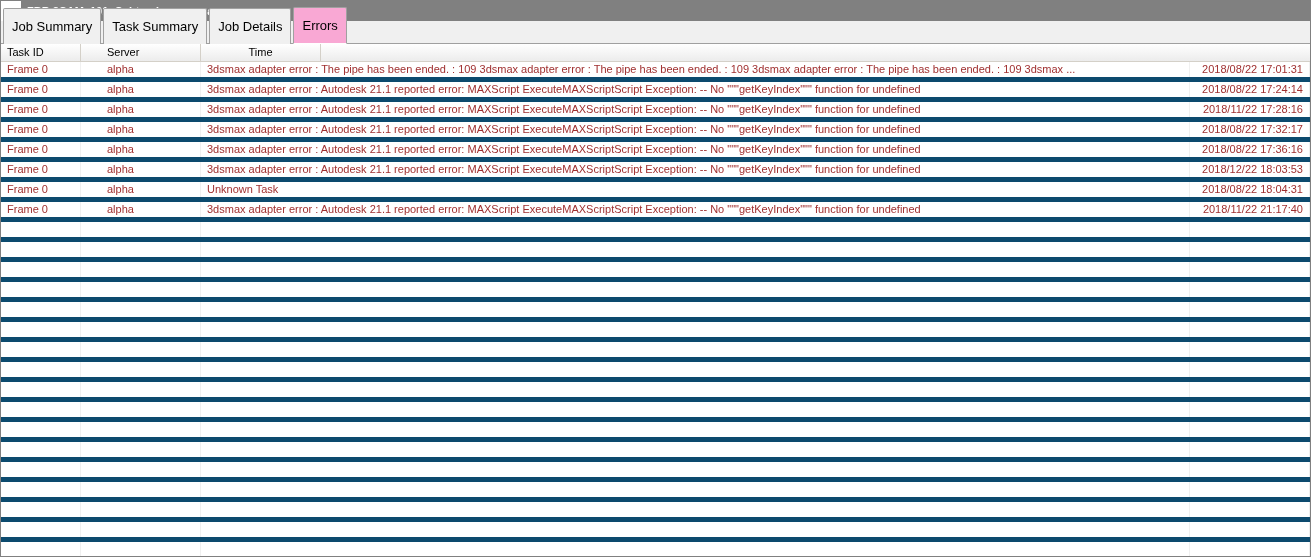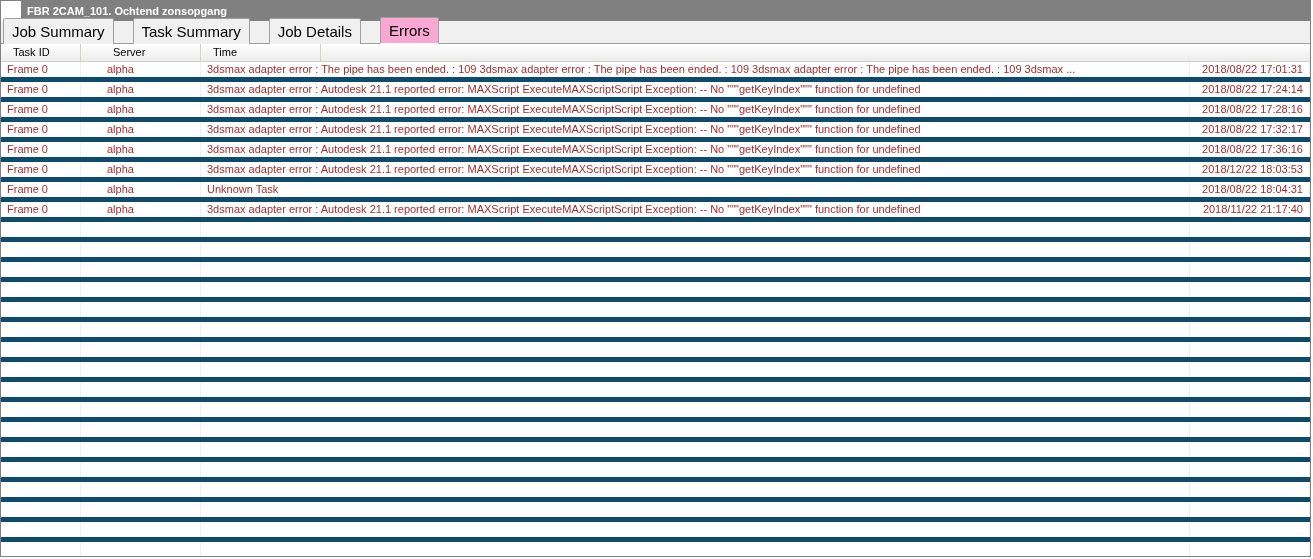--- a/index.html
+++ b/index.html
@@ -33,45 +33,45 @@
     display: flex;
     align-items: flex-end;
     background: #f0f0f0;
     border-bottom: 1px solid #a0a0a0;
     padding: 2px 2px 0 2px;
     height: 20px;
   }
   .tab {
     border: 1px solid #a0a0a0;
     border-bottom: none;
-    padding: 4px 8px;
-    margin-right: 19px;
+    padding: 10px 8px;
+    margin-right: 2px;
     background: #f0f0f0;
     color: #000000;
-    font-size: 15px;
+    font-size: 13px;
     cursor: pointer;
     position: relative;
     top: 1px;
     border-radius: 2px 2px 0 0;
   }
   .tab.active {
     background: #f9a8d4;
     border-bottom: 1px solid #ffffff;
     top: 1px;
   }
   .header-row {
     display: flex;
     background: linear-gradient(to bottom, #ffffff, #ececec);
     border-bottom: 1px solid #d4d0c8;
     height: 17px;
     line-height: 17px;
     color: #000000;
   }
   .header-cell {
-    padding: 0 12px;
+    padding: 0 6px;
     border-right: 1px solid #d4d0c8;
     box-sizing: border-box;
     white-space: nowrap;
     overflow: hidden;
   }
   .grid {
     flex: 1;
     overflow: auto;
   }
   .row {
@@ -87,21 +87,21 @@
     box-sizing: border-box;
     white-space: nowrap;
     overflow: hidden;
     text-overflow: clip;
     border-right: 1px solid #f0f0f0;
   }
   .col-task   { width: 80px; }
   .col-server { width: 100px; margin-left: 20px; }
   .col-msg    { flex: 1; }
   .col-time   { width: 120px; text-align: right; }
-  .header-cell.col-time { text-align: left; }
+  .header-cell.col-time { text-align: center; }
 </style>
 </head>
 <body>
 
 <div class="window">
 
   <div class="title-bar">
     <span>FBR 2CAM_101. Ochtend zonsopgang</span>
   </div>
 
@@ -128,21 +128,21 @@
       <div class="row">
         <div class="cell col-task">Frame 0</div>
         <div class="cell col-server">alpha</div>
         <div class="cell col-msg">3dsmax adapter error : Autodesk  21.1 reported error: MAXScript ExecuteMAXScriptScript Exception: -- No """getKeyIndex""" function for undefined</div>
         <div class="cell col-time">2018/08/22 17:24:14</div>
       </div>
       <div class="row">
         <div class="cell col-task">Frame 0</div>
         <div class="cell col-server">alpha</div>
         <div class="cell col-msg">3dsmax adapter error : Autodesk  21.1 reported error: MAXScript ExecuteMAXScriptScript Exception: -- No """getKeyIndex""" function for undefined</div>
-        <div class="cell col-time">2018/08/22 17:28:16</div>
+        <div class="cell col-time">2018/11/22 17:28:16</div>
       </div>
       <div class="row">
         <div class="cell col-task">Frame 0</div>
         <div class="cell col-server">alpha</div>
         <div class="cell col-msg">3dsmax adapter error : Autodesk  21.1 reported error: MAXScript ExecuteMAXScriptScript Exception: -- No """getKeyIndex""" function for undefined</div>
         <div class="cell col-time">2018/08/22 17:32:17</div>
       </div>
       <div class="row">
         <div class="cell col-task">Frame 0</div>
         <div class="cell col-server">alpha</div>

